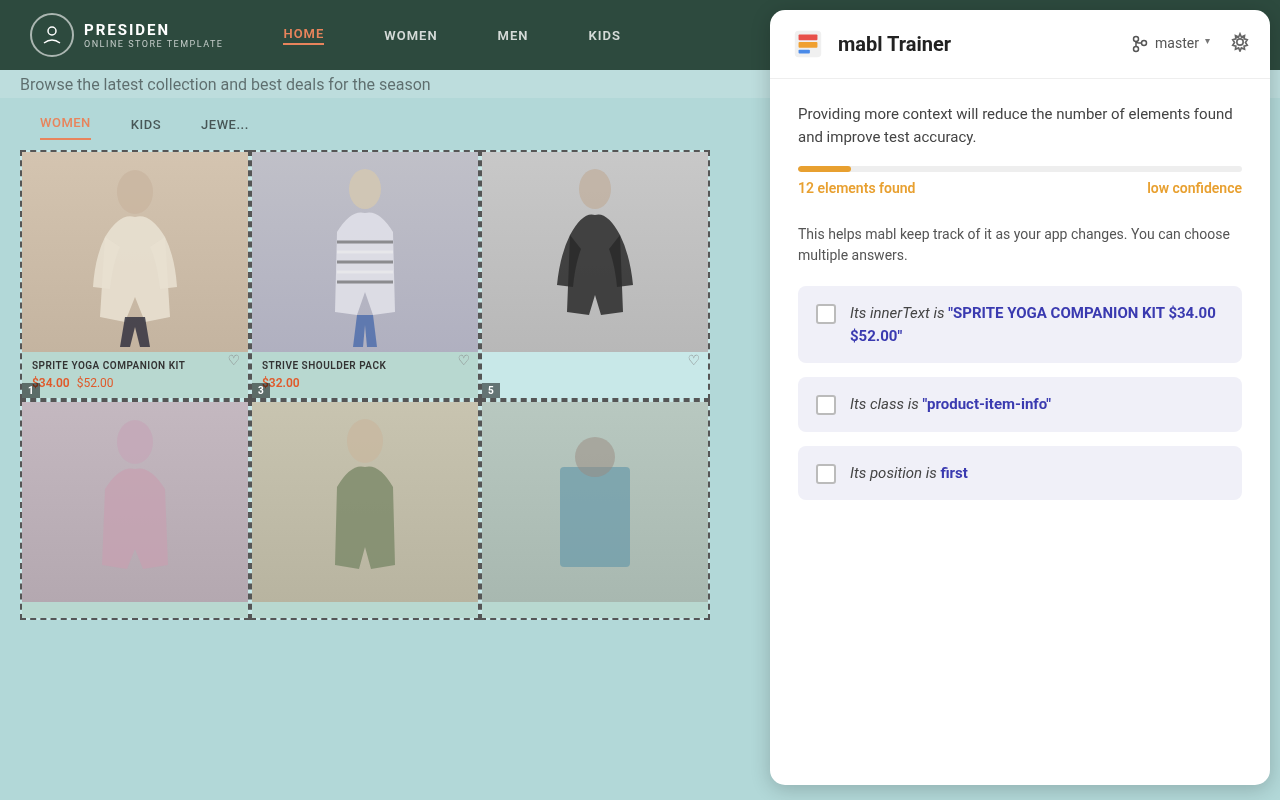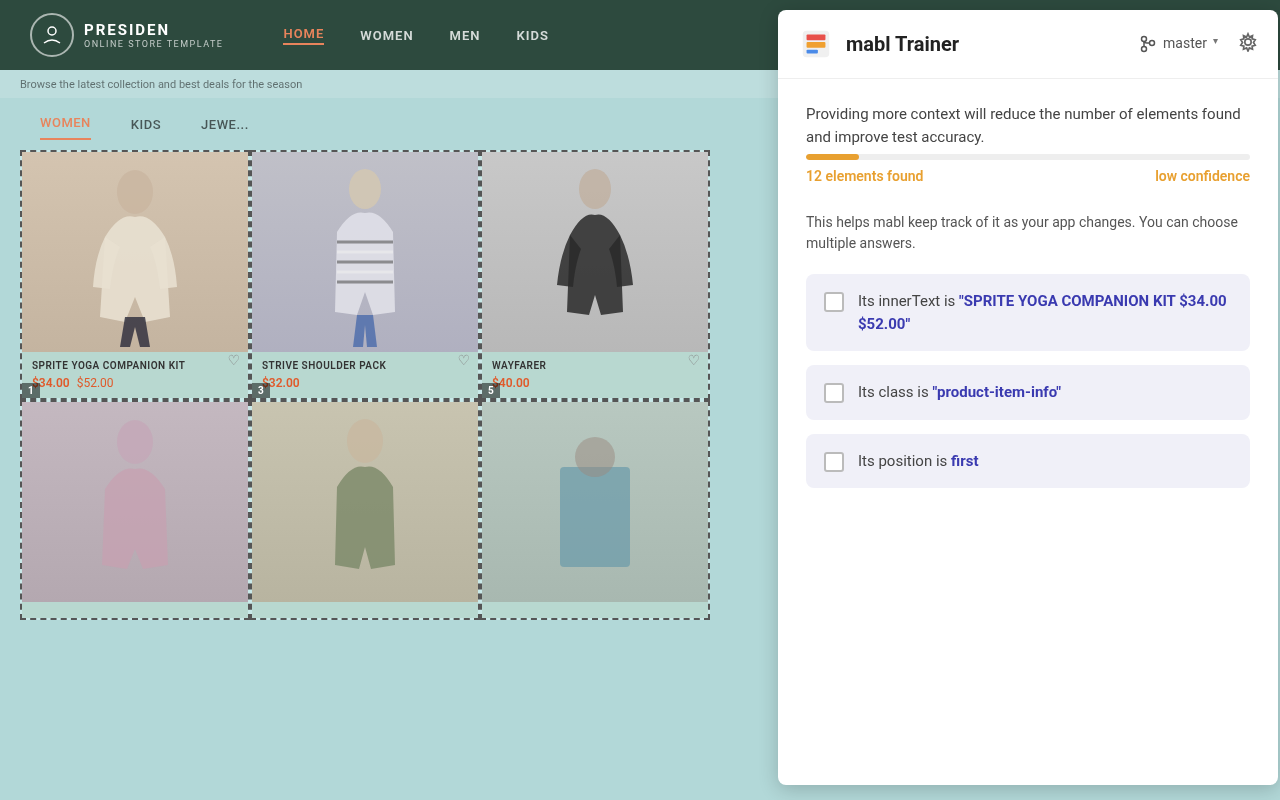--- a/index.html
+++ b/index.html
@@ -58,21 +58,21 @@
 
     .store-logo-text .tagline {
       font-size: 9px;
       letter-spacing: 1.5px;
       opacity: 0.7;
       display: block;
     }
 
     .store-nav {
       display: flex;
-      gap: 36px;
+      gap: 60px;
       align-items: center;
     }
 
     .store-nav-item {
       color: rgba(255,255,255,0.8);
       font-size: 13px;
       font-weight: 600;
       letter-spacing: 1px;
       cursor: pointer;
       text-decoration: none;
@@ -87,21 +87,21 @@
     .store-marquee {
       position: absolute;
       top: 70px;
       left: 0; right: 0;
       height: 28px;
       background: rgba(255,255,255,0.15);
       display: flex;
       align-items: center;
       padding: 0 20px;
       color: rgba(0,0,0,0.5);
-      font-size: 11px;
+      font-size: 16px;
       overflow: hidden;
       z-index: 1;
     }
 
     
     .category-tabs {
       position: absolute;
       top: 98px;
       left: 0; right: 0;
       height: 42px;
@@ -211,25 +211,25 @@
       color: white;
       font-size: 10px;
       font-weight: 700;
       padding: 2px 6px;
     }
 
     
     .mabl-panel {
       position: absolute;
       top: 10px;
-      right: 2px;
+      right: 10px;
       width: 500px;
       height: 775px;
       background: white;
-      border-radius: 8px;
+      border-radius: 15px;
       box-shadow: 0 4px 20px rgba(0,0,0,0.2);
       z-index: 100;
       overflow: hidden;
       display: flex;
       flex-direction: column;
     }
 
     
     .mabl-header {
       display: flex;
@@ -308,21 +308,21 @@
       font-size: 13px;
       font-weight: 700;
       cursor: pointer;
       flex-shrink: 0;
     }
 
     .mabl-description {
       font-size: 15px;
       color: #444;
       line-height: 1.5;
-      margin-bottom: 6px;
+      margin-bottom: 18px;
     }
 
     
     .progress-container {
       margin-bottom: 8px;
     }
 
     .progress-bar-bg {
       height: 6px;
       background: #eee;
@@ -395,20 +395,21 @@
     }
 
     .choice-text {
       font-size: 15px;
       color: #444;
       line-height: 1.5;
     }
 
     .choice-text .label {
       color: #444;
+      font-style: italic;
     }
 
     .choice-text .value {
       color: #3a3ab0;
       font-weight: 700;
     }
 
     
     .gear-svg {
       width: 20px;
@@ -507,26 +508,20 @@
 
   <div class="product-card highlighted">
     <div class="product-img figure-3">
       <svg width="120" height="190" viewBox="0 0 120 190" fill="none">
         <ellipse cx="60" cy="32" rx="16" ry="20" fill="#c0b0a0" opacity="0.8"></ellipse>
         <path d="M35 78 Q48 54 60 58 Q72 54 85 78 L88 155 L66 158 L60 138 L54 158 L32 155 Z" fill="#2a2a2a" opacity="0.85"></path>
         <path d="M35 78 Q25 98 22 128 L38 130 Q40 108 46 92" fill="#2a2a2a" opacity="0.85"></path>
         <path d="M85 78 Q95 98 98 128 L82 130 Q80 108 74 92" fill="#2a2a2a" opacity="0.85"></path>
       </svg>
     </div>
-    <div class="product-info">
-      <div class="product-title">WAYFARER</div>
-      <div class="product-price">
-        <span class="sale">$40.00</span>
-      </div>
-    </div>
     <div class="product-heart">♡</div>
     <div class="product-badge">5</div>
   </div>
 
   <div class="product-card highlighted">
     <div class="product-img figure-4">
       <svg width="120" height="190" viewBox="0 0 120 190" fill="none">
         <ellipse cx="60" cy="35" rx="18" ry="22" fill="#c4a8b8" opacity="0.8"></ellipse>
         <path d="M30 82 Q45 58 60 62 Q75 58 90 82 L93 158 L68 162 L60 142 L52 162 L27 158 Z" fill="#c8a0b0" opacity="0.7"></path>
       </svg>

